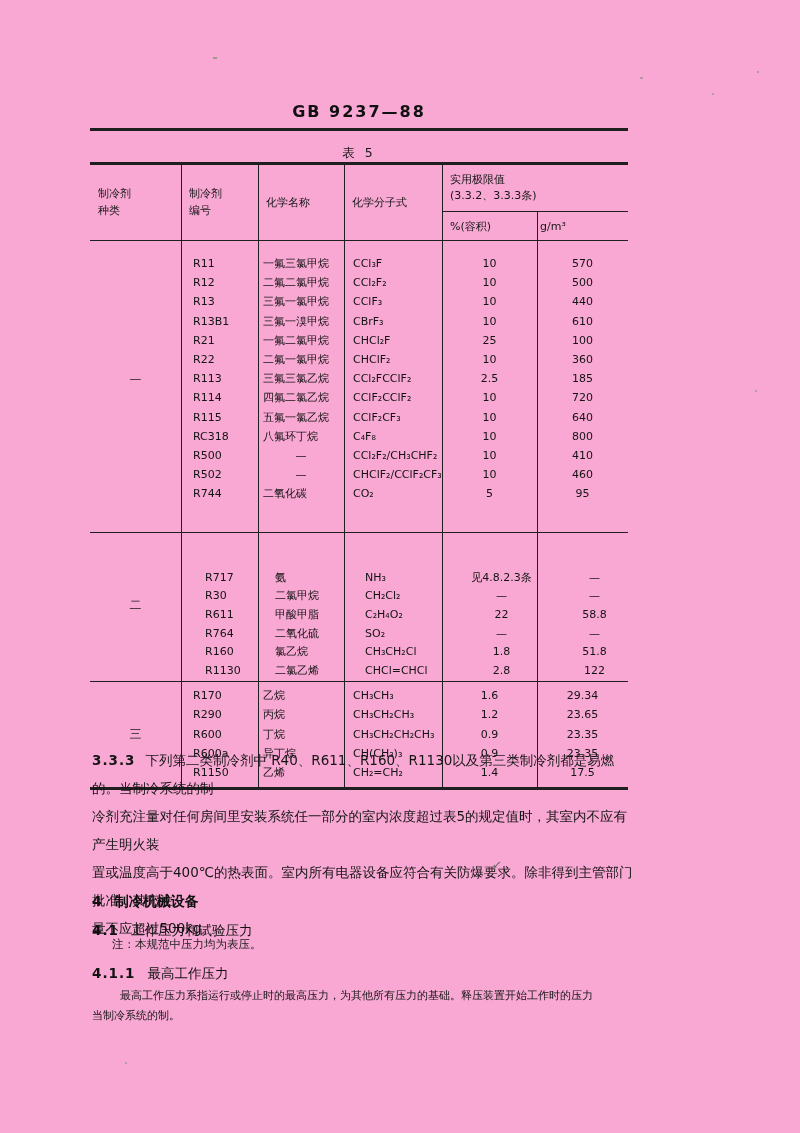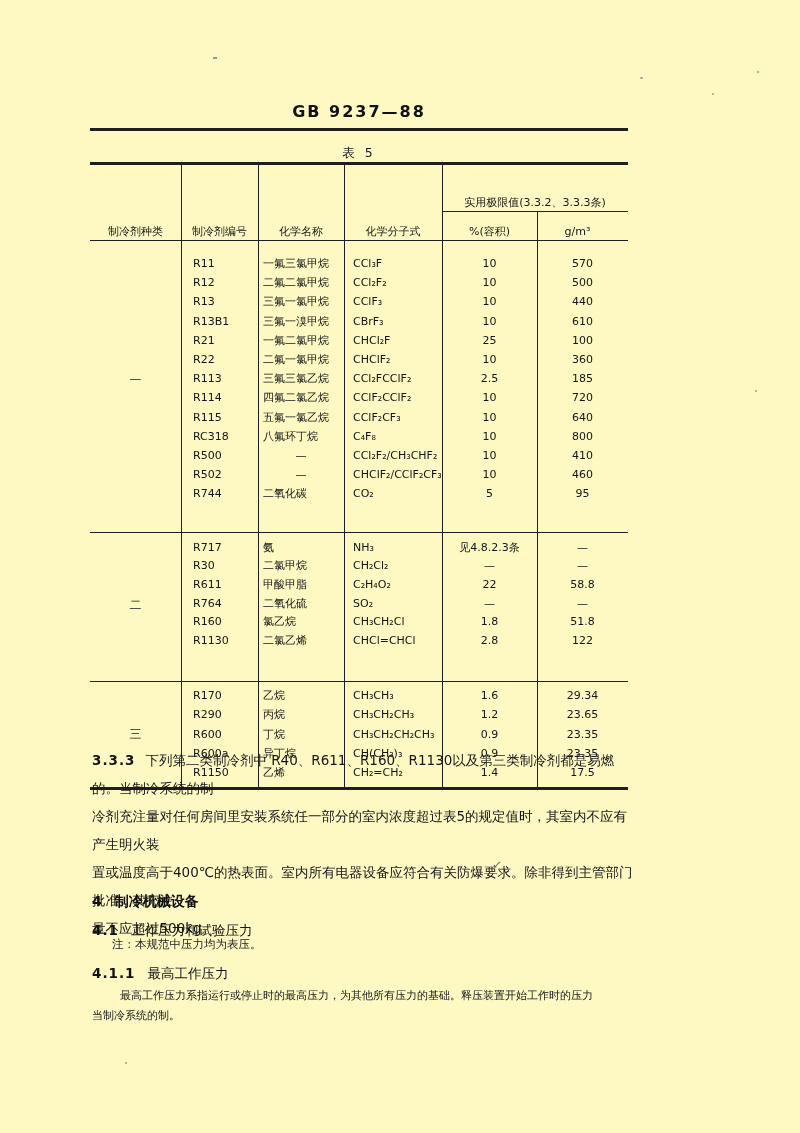--- a/index.html
+++ b/index.html
@@ -1,33 +1,33 @@
 <!DOCTYPE html>
 <html><head>
 <meta charset="utf-8">
 <style>
   html,body{margin:0;padding:0;background:#d8d8d4;}
   .page{
     position:relative;width:800px;height:1133px;margin:0 auto;
-    background:#fef9c3;overflow:hidden;
+    background:#f9a8d4;overflow:hidden;
     font-family:"DejaVu Sans","Liberation Sans",sans-serif;
     color:#1b1b1b;
   }
   .line{position:absolute;background:#1f1f1f;}
   .std-no{
     position:absolute;left:90px;top:102px;width:538px;text-align:center;
     font-size:16px;font-weight:bold;letter-spacing:2px;color:#111;
   }
   .caption{
     position:absolute;left:90px;top:145px;width:538px;text-align:center;
     font-size:12.5px;letter-spacing:3px;color:#161616;
   }
   .hcell{
-    position:absolute;display:flex;flex-direction:row;align-items:flex-end;
-    justify-content:center;text-align:center;font-size:11px;line-height:17px;color:#161616;
+    position:absolute;display:flex;flex-direction:column;align-items:flex-start;
+    justify-content:center;text-align:center;font-size:11px;line-height:17px;color:#161616;padding-left:8px;
   }
   .grp-rows{position:absolute;left:181px;width:447px;}
   .trow{display:flex;align-items:center;}
   .g1 .trow{height:19.2px;}
   .g2 .trow{height:18.6px;}
   .g3 .trow{height:19.3px;}
   .tcell{font-size:11px;color:#131313;white-space:nowrap;box-sizing:border-box;}
   .c-no{width:77px;padding-left:12px;}
   .c-name{width:86px;padding-left:5px;}
   .c-formula{width:98px;padding-left:9px;}
@@ -182,21 +182,21 @@
         <div class="tcell c-gm3">460</div>
       </div>
       <div class="trow">
         <div class="tcell c-no">R744</div>
         <div class="tcell c-name">二氧化碳</div>
         <div class="tcell c-formula">CO₂</div>
         <div class="tcell c-vol">5</div>
         <div class="tcell c-gm3">95</div>
       </div>
     </div>
-  <div class="grp-rows g2" style="top:538px;">
+  <div class="grp-rows g2" style="top:568px;padding-left:12px;">
       <div class="trow">
         <div class="tcell c-no">R717</div>
         <div class="tcell c-name">氨</div>
         <div class="tcell c-formula">NH₃</div>
         <div class="tcell c-vol">见4.8.2.3条</div>
         <div class="tcell c-gm3 dash">—</div>
       </div>
       <div class="trow">
         <div class="tcell c-no">R30</div>
         <div class="tcell c-name">二氯甲烷</div>

